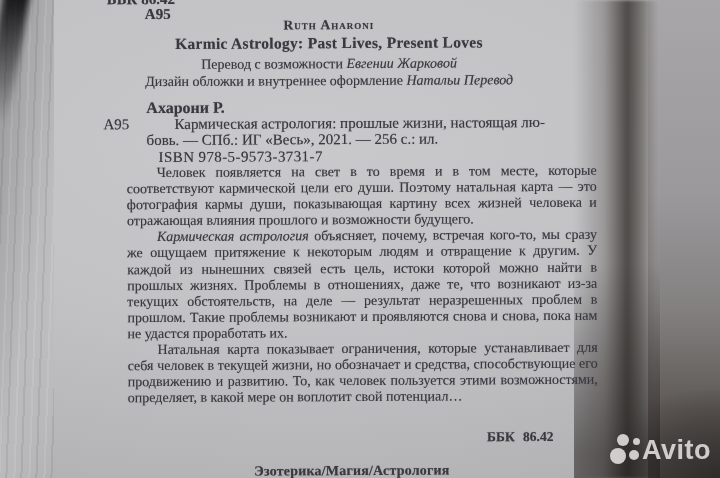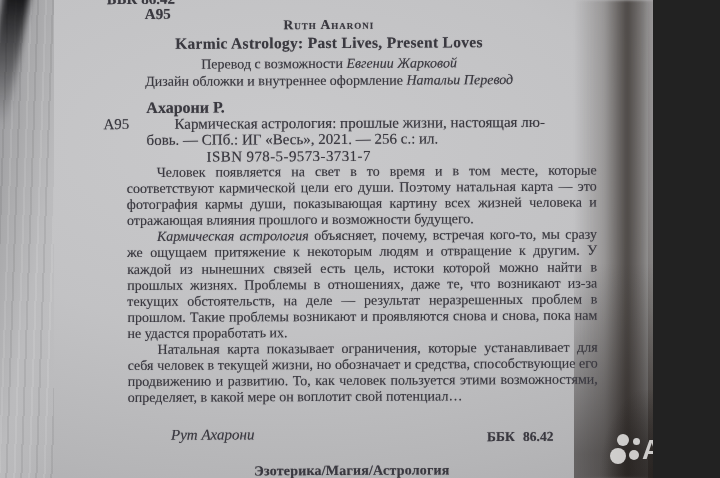--- a/index.html
+++ b/index.html
@@ -1,18 +1,18 @@
 <!DOCTYPE html>
 <html><head>
 <meta charset="utf-8">
 <style>
   html,body{margin:0;padding:0;background:#222;}
   .photo{
     position:relative;
-    width:653px;height:478px;
+    width:720px;height:478px;
     overflow:hidden;
     background:radial-gradient(135% 100% at 42% 30%, #c9c9cb 0%, #c2c2c4 40%, #b5b5b7 70%, #a9a9ab 92%);
     font-family:"Liberation Serif","DejaVu Serif",serif;
   }
   
   .left-edge{
     position:absolute;left:0;top:0;width:54px;height:100%;
     background:
       repeating-linear-gradient(92deg, rgba(255,255,255,0.10) 0 2px, rgba(0,0,0,0) 2px 7px, rgba(0,0,0,0.07) 7px 9px, rgba(0,0,0,0) 9px 15px),
       linear-gradient(100deg, #96969a 0%, #a9a9ab 30%, #bbbbbd 60%, rgba(187,187,189,0) 100%);
@@ -57,21 +57,21 @@
   .clip-top{left:108px;top:-10px;font-size:15px;}
   .a95-top{left:146px;top:5px;font-size:15px;}
   .head{left:100px;top:17px;width:460px;text-align:center;line-height:15px;}
   .head .orig-author{font-variant:small-caps;letter-spacing:1px;font-size:13.5px;}
   .head .orig-title{font-size:15.5px;margin-top:3px;letter-spacing:0.3px;}
   .credits{left:95px;top:56px;width:470px;text-align:center;font-size:14px;line-height:16.5px;}
   .entry-author{left:147px;top:98px;font-size:16px;}
   .entry-code{left:104px;top:115px;font-size:15px;}
   .entry-l1{left:175px;top:115px;font-size:15px;}
   .entry-l2{left:147px;top:131px;font-size:15px;}
-  .isbn{left:159px;top:148px;font-size:15px;letter-spacing:0.4px;margin-left:48px;}
+  .isbn{left:159px;top:148px;font-size:15px;letter-spacing:0.4px;}
   .body{
     left:127px;top:164px;width:470px;
     font-size:14px;line-height:16.1px;
     text-align:justify;
   }
   .body p{margin:0;text-indent:30px;}
   .signature{left:170px;top:426px;font-size:15px;}
   .codes{left:486px;top:430px;font-size:13.5px;line-height:16.5px;word-spacing:5px;}
   .category{left:253px;top:463px;font-size:14px;letter-spacing:0.2px;}
   
@@ -123,21 +123,20 @@
     <div class="abs entry-l1">Кармическая астрология: прошлые жизни, настоящая лю-</div>
     <div class="abs entry-l2">бовь. — СПб.: ИГ «Весь», 2021. — 256 с.: ил.</div>
     <div class="abs isbn">ISBN 978-5-9573-3731-7</div>
 
     <div class="abs body">
       <p>Человек появляется на свет в то время и в том месте, которые соответствуют кармической цели его души. Поэтому натальная карта — это фотография кармы души, показывающая картину всех жизней человека и отражающая влияния прошлого и возможности будущего.</p>
       <p><span class="i">Кармическая астрология</span><span> объясняет, почему, встречая кого-то, мы сразу же ощущаем притяжение к некоторым людям и отвращение к другим. У каждой из нынешних связей есть цель, истоки которой можно найти в прошлых жизнях. Проблемы в отношениях, даже те, что возникают из-за текущих обстоятельств, на деле — результат неразрешенных проблем в прошлом. Такие проблемы возникают и проявляются снова и снова, пока нам не удастся проработать их.</span></p>
       <p>Натальная карта показывает ограничения, которые устанавливает для себя человек в текущей жизни, но обозначает и средства, способствующие его продвижению и развитию. То, как человек пользуется этими возможностями, определяет, в какой мере он воплотит свой потенциал…</p>
     </div>
 
-    <div class="abs signature i">Рут Ахарони</div>
 
     <div class="abs codes b">
       <div>ББК 86.42</div>
     </div>
 
     <div class="abs category b">Эзотерика/Магия/Астрология</div>
   </div>
 
   <div class="watermark">
     <span class="wm-logo">

